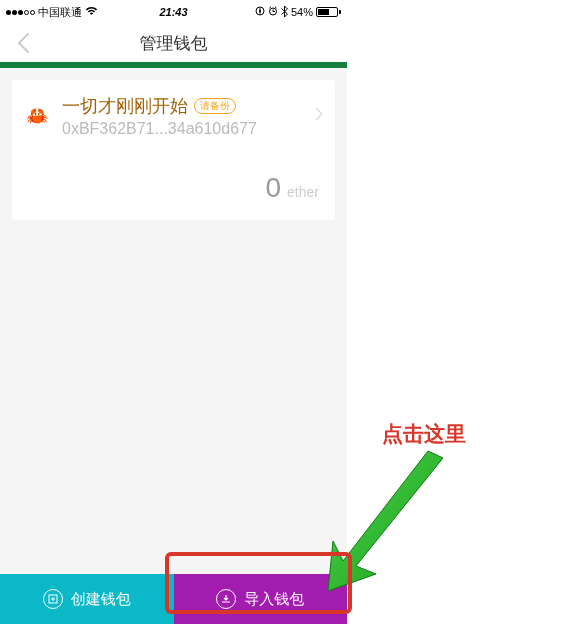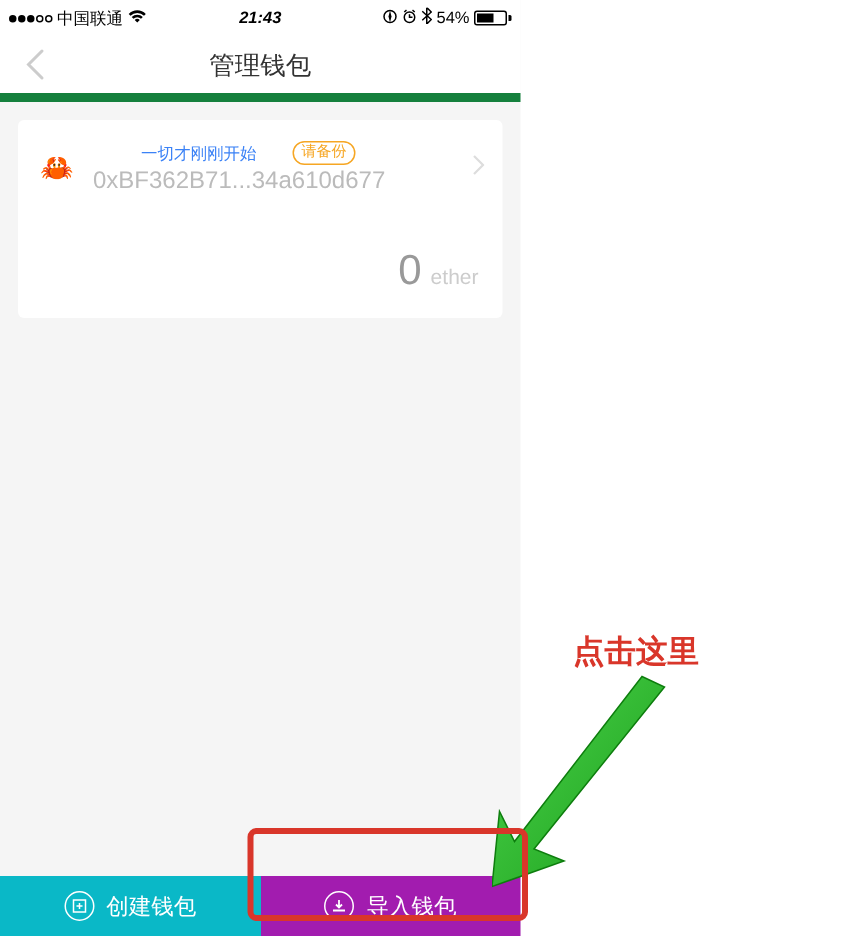--- a/index.html
+++ b/index.html
@@ -18,28 +18,28 @@
     .battery-tip { width: 2px; height: 4px; background: #000; margin-left: 1px; border-radius: 0 1px 1px 0; }
     .nav-bar { height: 44px; background: #fff; display: flex; align-items: center; position: relative; border-bottom: 6px solid #15803d; }
     .back-btn { position: absolute; left: 8px; width: 30px; height: 44px; display: flex; align-items: center; justify-content: center; }
     .nav-title { width: 100%; text-align: center; font-size: 17px; color: #333; }
     .content { flex: 1; padding: 12px; }
     .wallet-card { background: #fff; border-radius: 4px; overflow: hidden; }
     .wallet-row { display: flex; align-items: center; padding: 14px 12px; position: relative; }
     .wallet-icon { width: 28px; height: 28px; border-radius: 50%; margin-right: 10px; display: flex; align-items: center; justify-content: center; font-size: 18px; }
     .wallet-info { flex: 1; min-width: 0; }
     .wallet-name-row { display: flex; align-items: center; gap: 6px; }
-    .wallet-name { font-size: 11px; color: #3b82f6; margin-left: 32px; }
-    .backup-badge { font-size: 10px; color: #f6a623; border: 1px solid #f6a623; border-radius: 8px; padding: 0 5px; line-height: 14px; margin-left: 18px; }
+    .wallet-name { font-size: 18px; color: #a16207; }
+    .backup-badge { font-size: 10px; color: #f6a623; border: 1px solid #f6a623; border-radius: 8px; padding: 0 5px; line-height: 14px; }
     .wallet-addr { font-size: 16px; color: #bbb; margin-top: 2px; }
     .chevron { color: #ccc; }
     .balance-row { display: flex; justify-content: flex-end; align-items: baseline; padding: 20px 16px 16px; gap: 6px; }
     .balance-val { font-size: 28px; color: #999; font-weight: 300; }
     .balance-unit { font-size: 14px; color: #ccc; }
-    .bottom-bar { height: 40px; display: flex; }
+    .bottom-bar { height: 50px; display: flex; }
     .bottom-btn { flex: 1; display: flex; align-items: center; justify-content: center; gap: 8px; color: #fff; font-size: 15px; }
     .btn-create { background: #0ab8c7; }
     .btn-import { background: #a21caf; position: relative; }
     .btn-icon { width: 20px; height: 20px; border: 1.5px solid #fff; border-radius: 50%; display: flex; align-items: center; justify-content: center; font-size: 10px; }
     .highlight-box { position: absolute; left: 165px; bottom: 10px; width: 187px; height: 62px; border: 4px solid #d9362a; border-radius: 6px; pointer-events: none; z-index: 10; }
     .annotation { position: absolute; left: 382px; top: 420px; font-size: 21px; font-weight: bold; color: #d9362a; text-shadow: 0 0 1px #fff; z-index: 10; }
     .arrow { position: absolute; left: 328px; top: 446px; width: 150px; height: 150px; pointer-events: none; z-index: 9; }
   </style>
 </head>
 <body>

